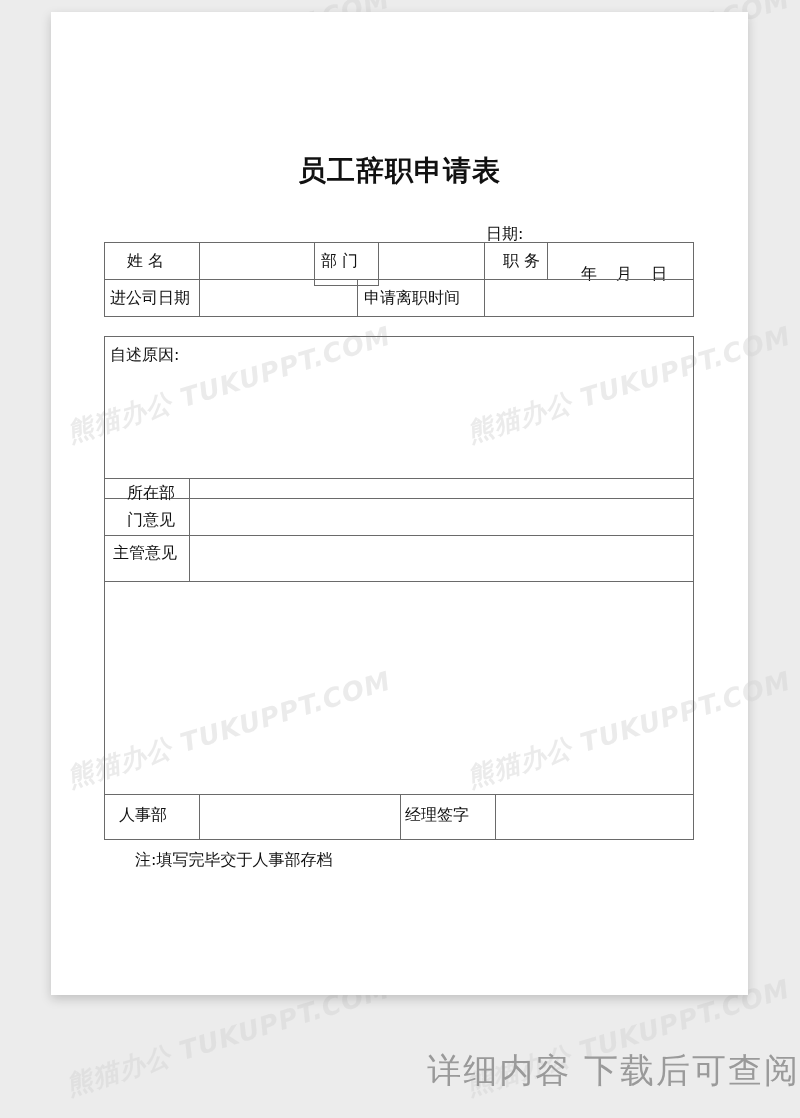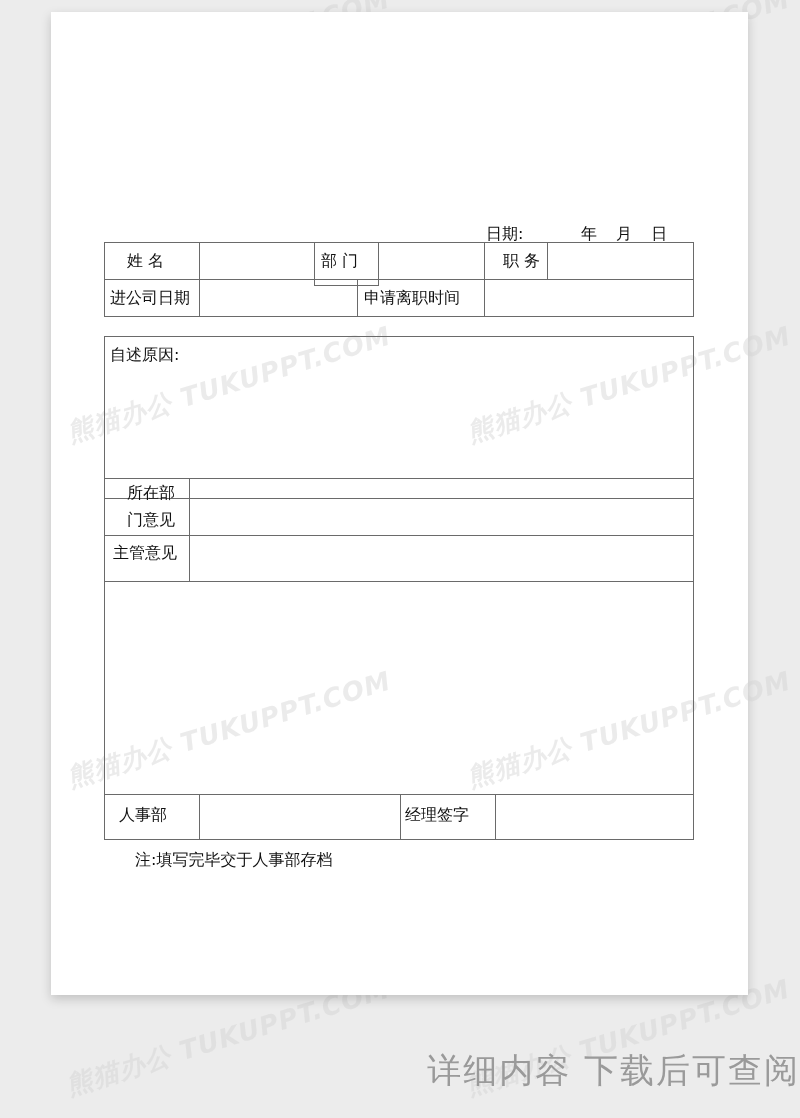--- a/index.html
+++ b/index.html
@@ -19,21 +19,21 @@
     transform:rotate(-17deg); white-space:nowrap; letter-spacing:1px; pointer-events:none;
     font-style:italic;
   }
   .title {
     position:absolute; left:0; width:100%; top:140px; text-align:center;
     font-size:28px; font-weight:bold; letter-spacing:1px;
   }
   .dateline {
     position:absolute; top:212px; left:435px; font-size:16px;
   }
-  .dateline .ymd { position:absolute; left:95px; white-space:nowrap; word-spacing:14px; }
+  .dateline .ymd { position:absolute; left:95px; white-space:nowrap; word-spacing:14px;margin-top:40px; }
   .cell { position:absolute; border:1px solid #6a6a6a; box-sizing:border-box; font-size:16px; }
   .lbl { position:absolute; font-size:16px; white-space:nowrap; }
   .note { position:absolute; left:84px; top:838px; font-size:16px; }
   .footer {
     position:absolute; left:0; width:100%; top:1048px; text-align:right;
     font-size:34px; color:#9a9a9a; letter-spacing:2px;
   }
 </style>
 </head>
 <body>
@@ -42,20 +42,21 @@
 <div class="wm" style="left:460px;top:30px;">熊猫办公 TUKUPPT.COM</div>
 <div class="wm" style="left:60px;top:1020px;">熊猫办公 TUKUPPT.COM</div>
 <div class="wm" style="left:460px;top:1020px;">熊猫办公 TUKUPPT.COM</div>
 
 <div class="page">
   <div class="wm" style="left:10px;top:355px;">熊猫办公 TUKUPPT.COM</div>
   <div class="wm" style="left:410px;top:355px;">熊猫办公 TUKUPPT.COM</div>
   <div class="wm" style="left:10px;top:700px;">熊猫办公 TUKUPPT.COM</div>
   <div class="wm" style="left:410px;top:700px;">熊猫办公 TUKUPPT.COM</div>
 
+  <div class="title">员工辞职申请表</div>
 
   <div class="dateline">
     <span>日期:</span>
     <span class="ymd">年  月  日</span>
   </div>
 
   <div class="cell" style="left:53px;top:230px;width:96px;height:38px;">
     <span class="lbl" style="left:22px;top:8px;">姓 名</span>
   </div>
   <div class="cell" style="left:148px;top:230px;width:116px;height:38px;"></div>

